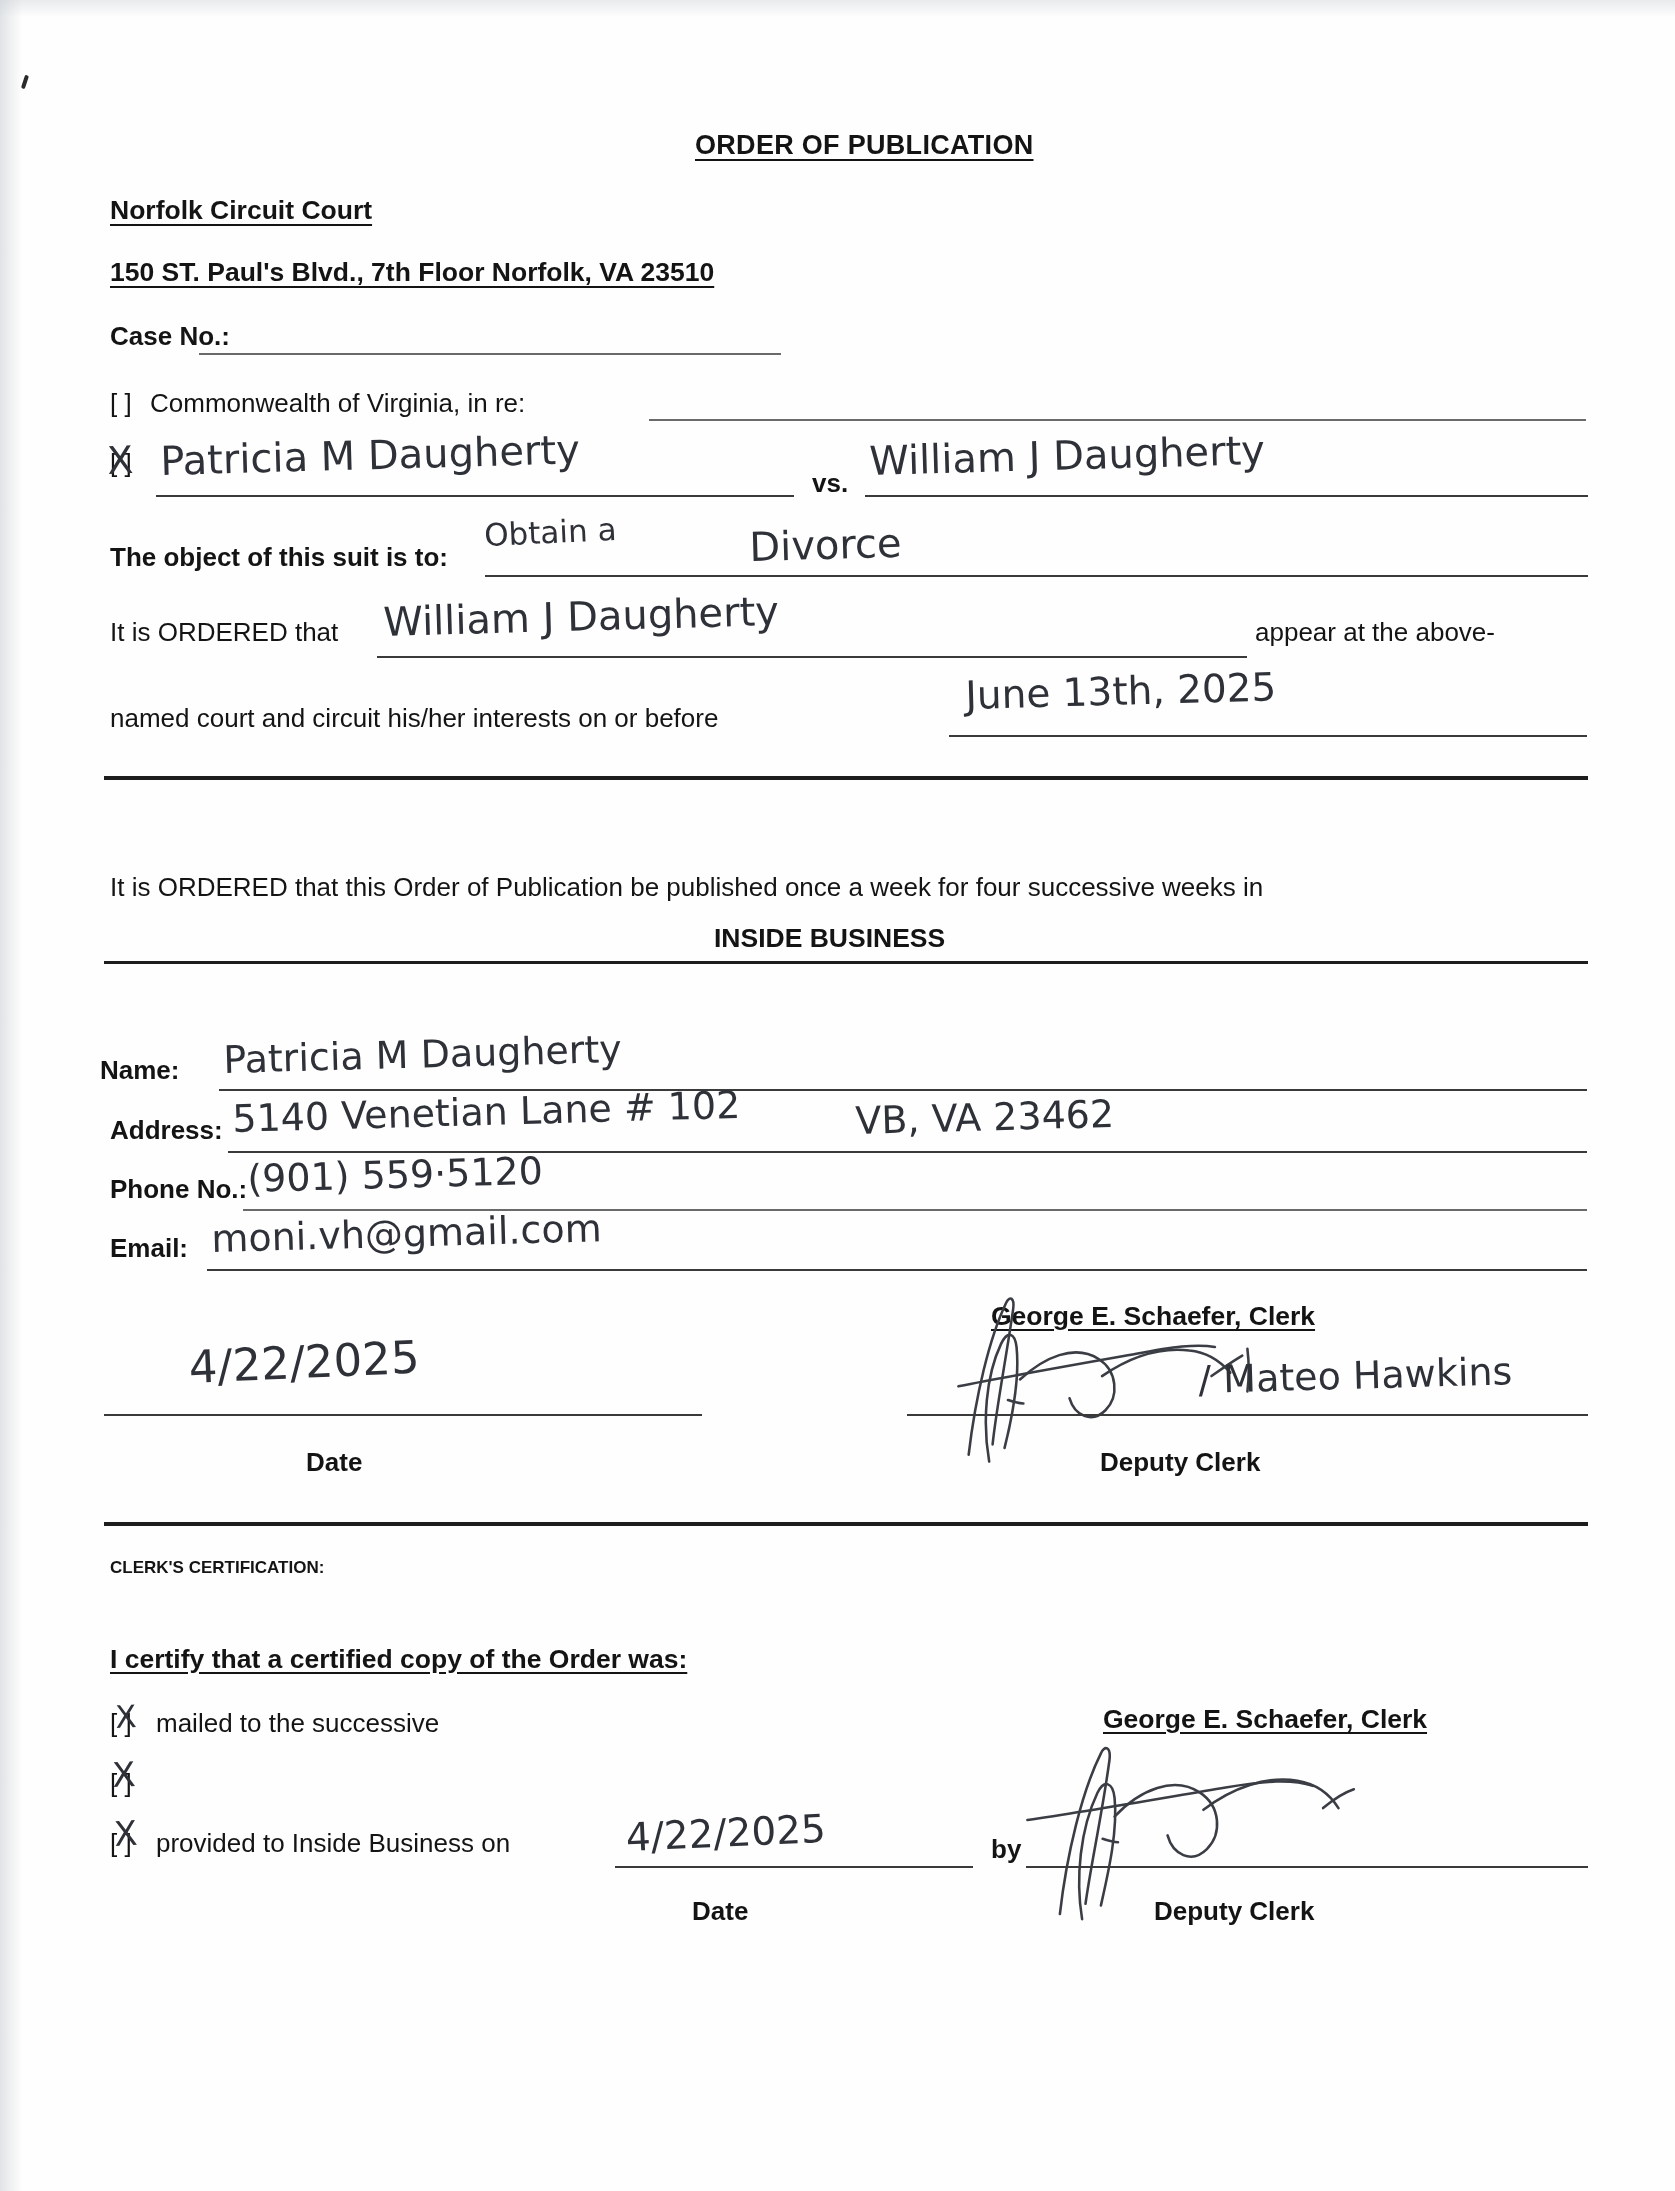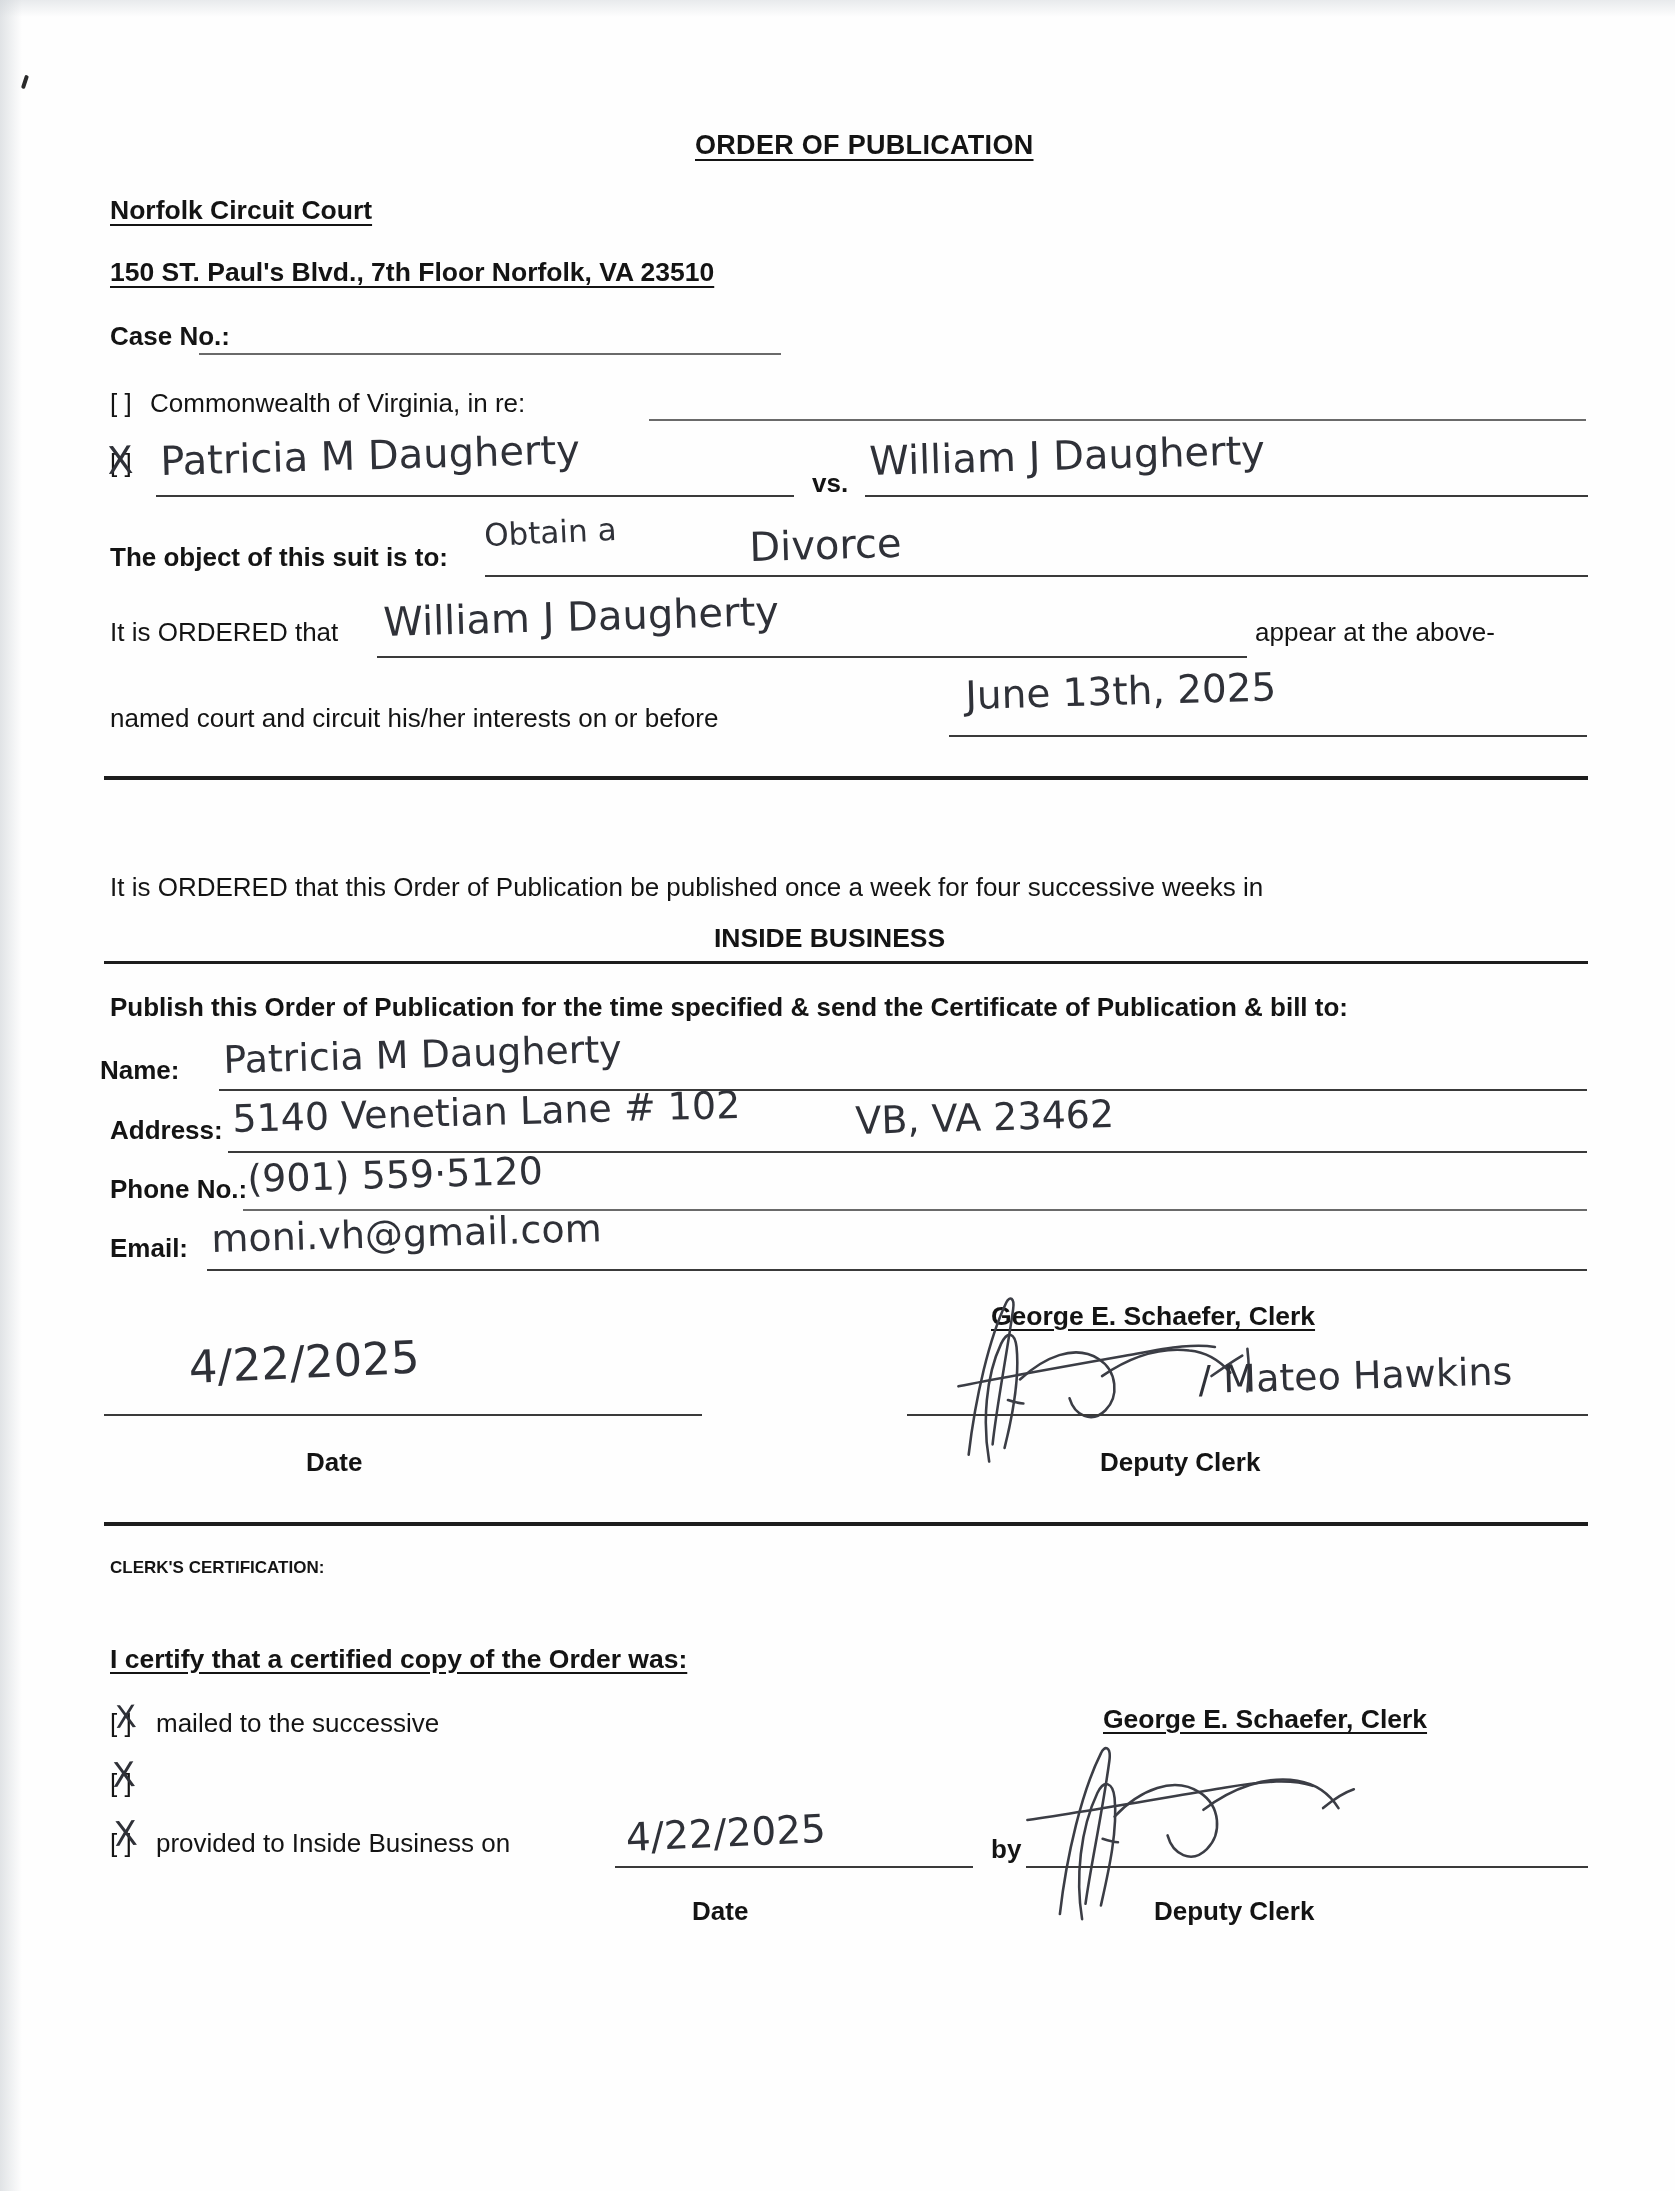--- a/index.html
+++ b/index.html
@@ -158,21 +158,20 @@
 
   <div class="abs pf" style="left:110px; top:873px;">
     <span>It is</span>
     <span class="b">ORDERED</span>
     <span>that this Order of Publication be published once a week for four successive weeks in</span>
   </div>
 
   <div class="abs pf b" style="left:673px; top:923px; font-size:26.5px;margin-left:41px;">INSIDE BUSINESS</div>
   <div class="rule thick" style="left:104px; top:961px; width:1484px; height:3.4px;"></div>
 
-  <div class="abs pf b" style="left:110px; top:993px;">Publish this Order of Publication for the time specified &amp; send the Certificate of Publication &amp; bill to:</div>
 
   <div class="abs pf b" style="left:100px; top:1056px;">Name:</div>
   <div class="hw ink hw-slant" style="left:224px; top:1038px; font-size:38px;">Patricia M Daugherty</div>
   <div class="rule" style="left:219px; top:1089px; width:1368px;"></div>
 
   <div class="abs pf b" style="left:110px; top:1116px;">Address:</div>
   <div class="hw ink hw-slant" style="left:233px; top:1097px; font-size:38px;">5140 Venetian Lane # 102</div>
   <div class="hw ink hw-slant" style="left:856px; top:1099px; font-size:38px;">VB, VA 23462</div>
   <div class="rule" style="left:228px; top:1151px; width:1359px;"></div>
 

